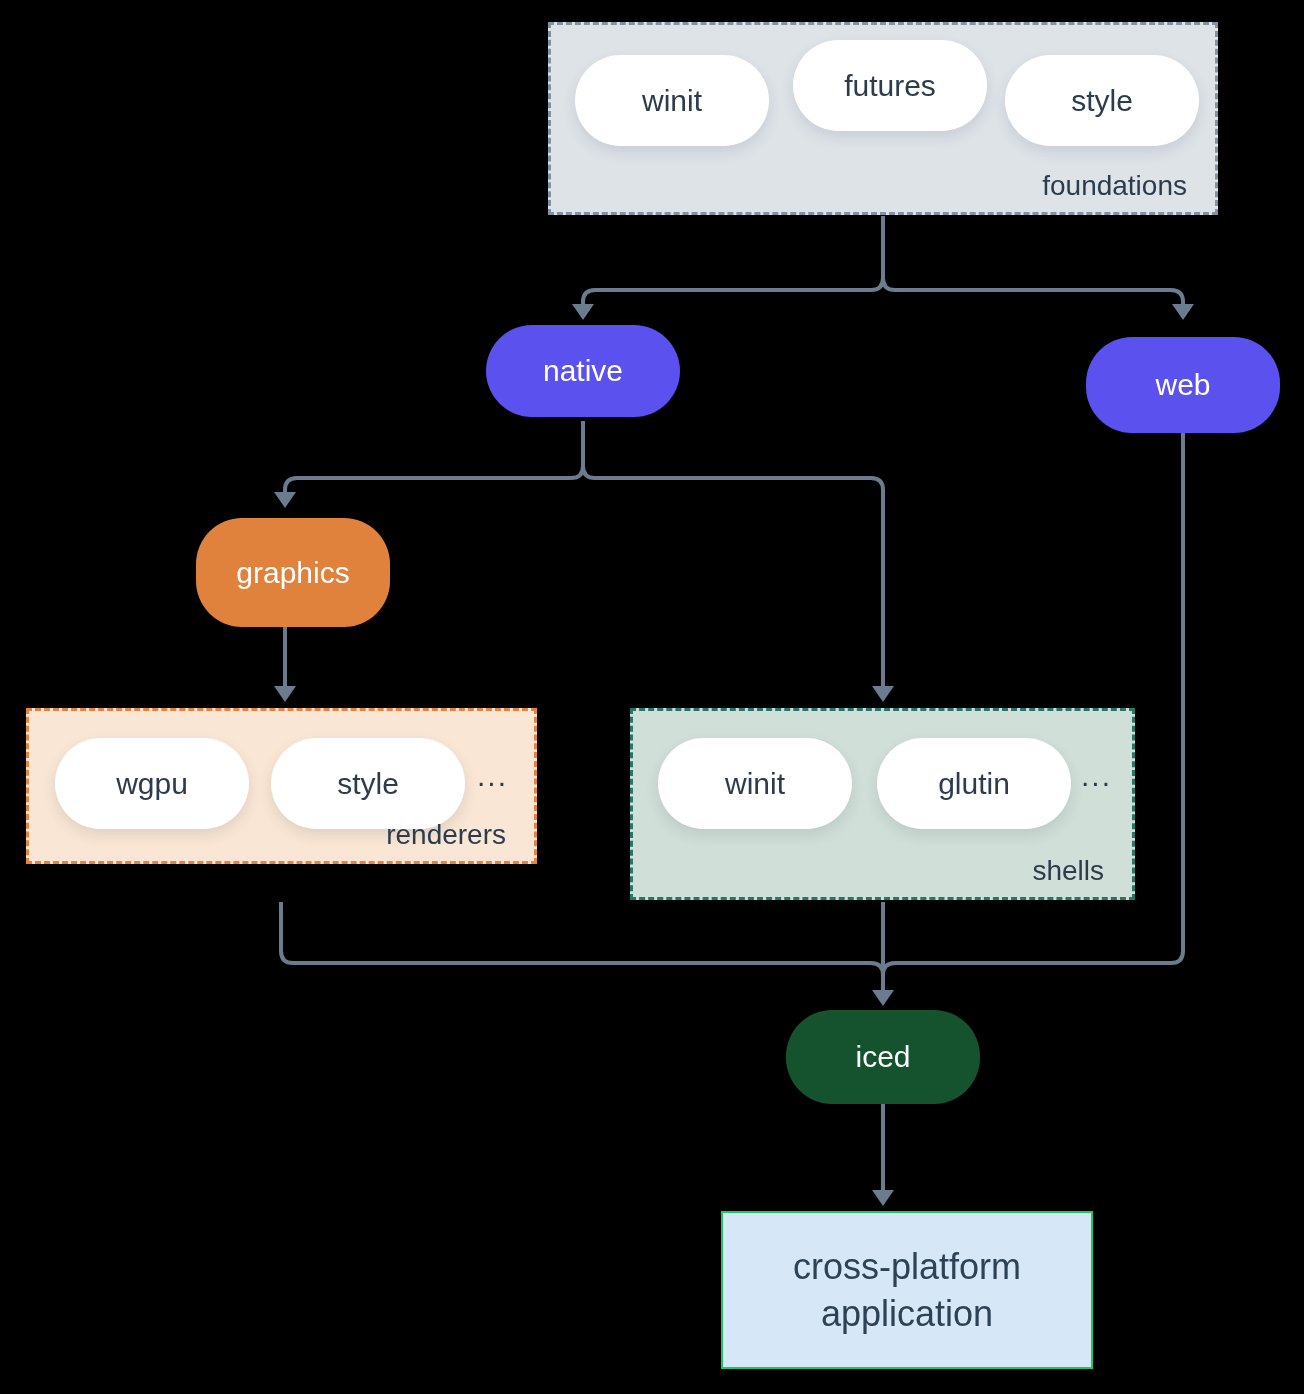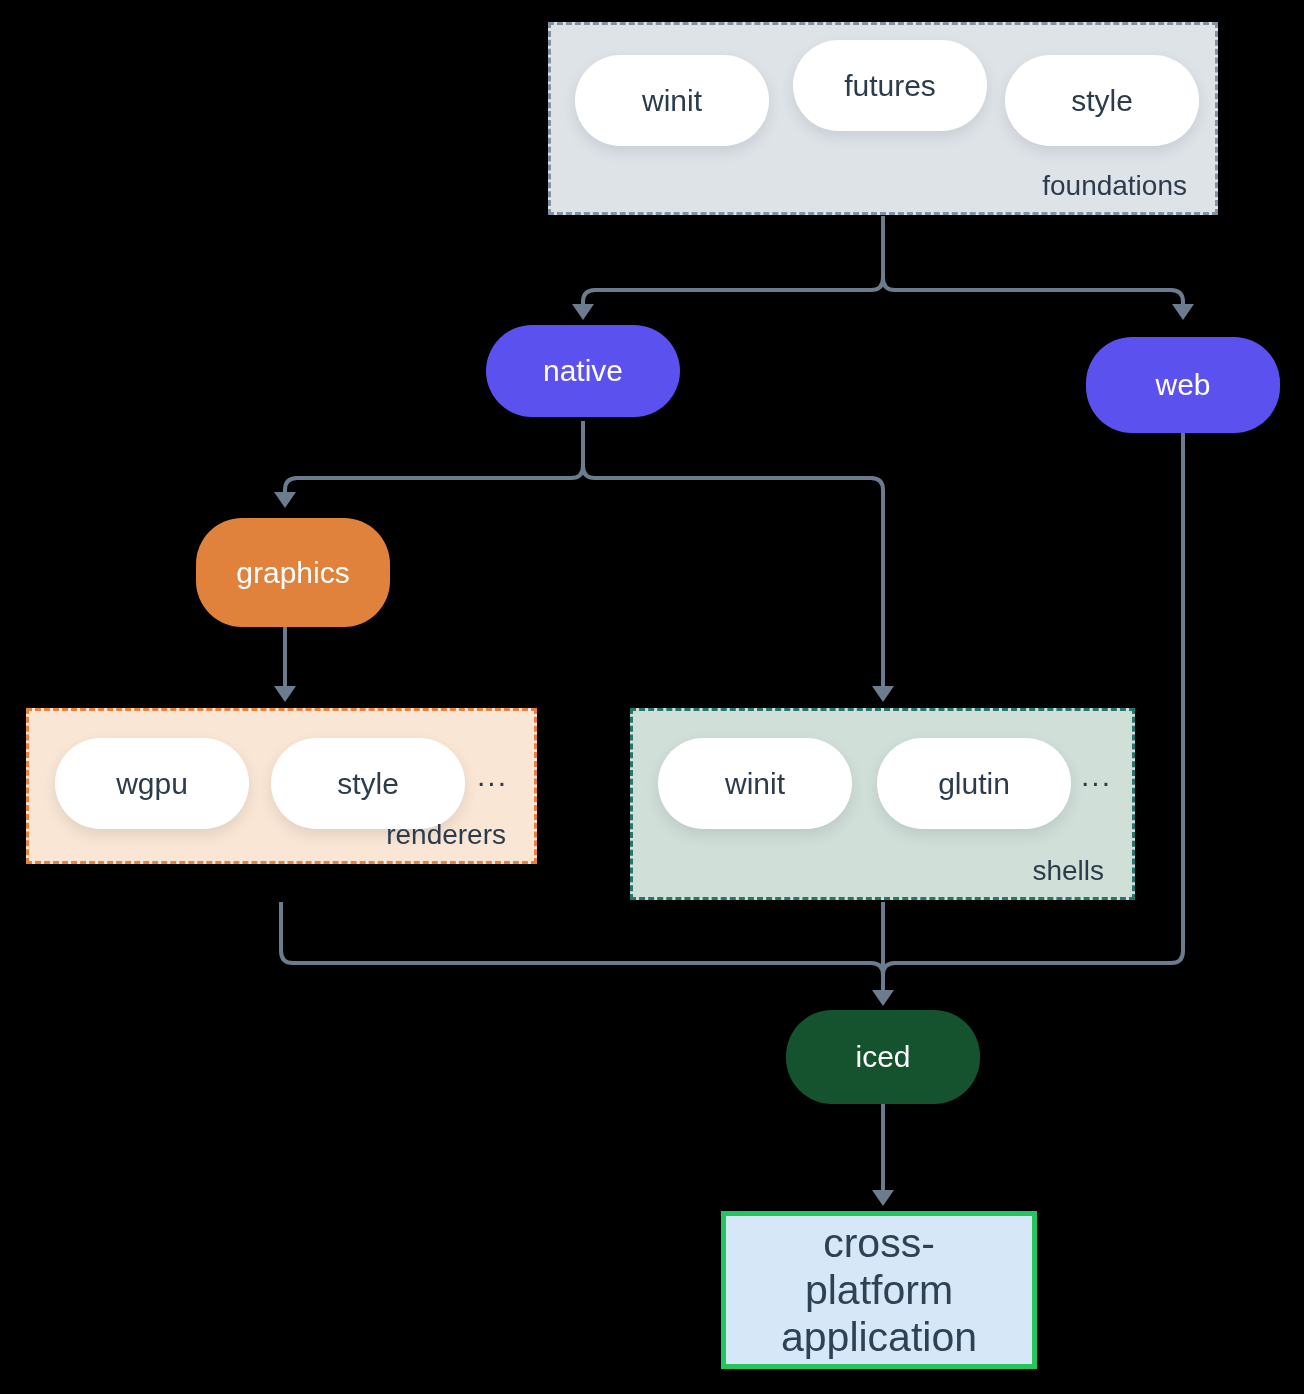--- a/index.html
+++ b/index.html
@@ -47,25 +47,25 @@
   .renderers .pill-2{left:242px;top:27px;}
   .shells .pill-1{left:25px;top:27px;}
   .shells .pill-2{left:244px;top:27px;}
 
   .ellipsis{
     position:absolute;left:448px;top:48px;
     font-size:30px;color:#2c3c4c;letter-spacing:2px;
   }
 
   .app-box{
-    position:absolute;left:721px;top:1211px;width:316px;height:158px;
+    position:absolute;left:721px;top:1211px;width:372px;height:158px;
     box-sizing:border-box;
-    background:#d6e7f7;border:5px solid #22c55e;
+    background:#d6e7f7;border:2px solid #22c55e;
     display:flex;align-items:center;justify-content:center;text-align:center;
-    font-size:41px;line-height:47px;color:#2e4255;
+    font-size:36px;line-height:47px;color:#2e4255;
     padding:0 28px;
   }
 </style>
 </head>
 <body>
 
 <div class="canvas">
 
   <svg class="connectors" viewBox="0 0 1304 1394" xmlns="http://www.w3.org/2000/svg">
     <g stroke="#6b7c8e" stroke-width="4" fill="none">

